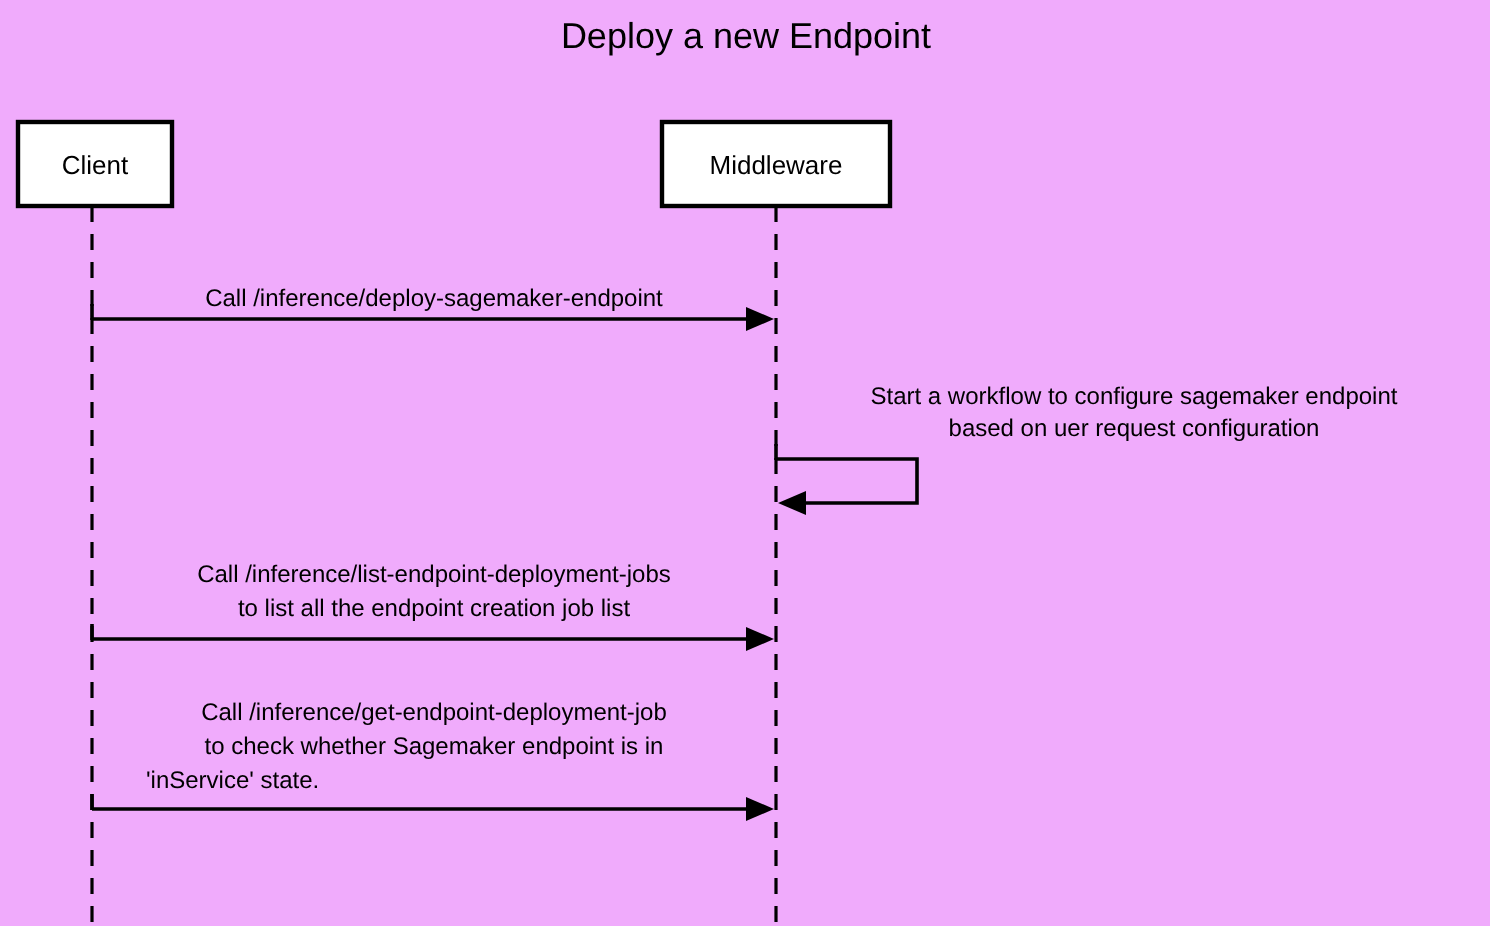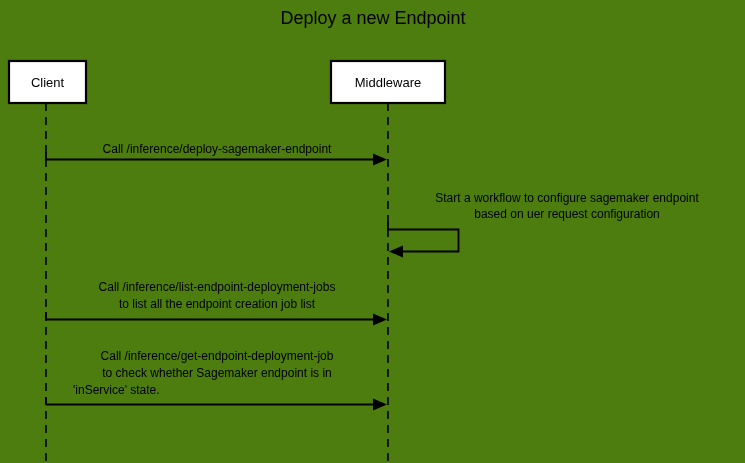--- a/index.html
+++ b/index.html
@@ -8,21 +8,21 @@
     background: #ffffff;
   }
   body {
     font-family: "Liberation Sans", sans-serif;
     color: #000000;
   }
   #canvas {
     position: relative;
     width: 745px;
     height: 463px;
-    background: #4d7c0f;
+    background: #f0abfc;
     overflow: hidden;
   }
   #diagram-svg {
     position: absolute;
     left: 0;
     top: 0;
     width: 745px;
     height: 463px;
   }
   .diagram-title {

